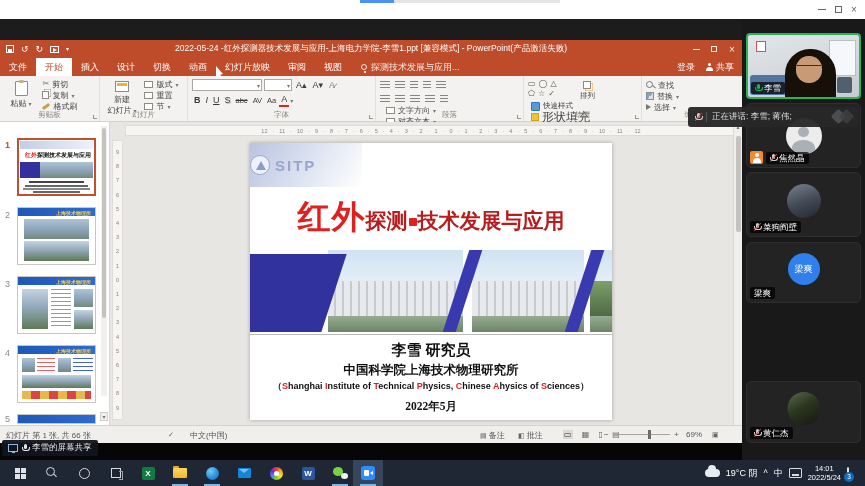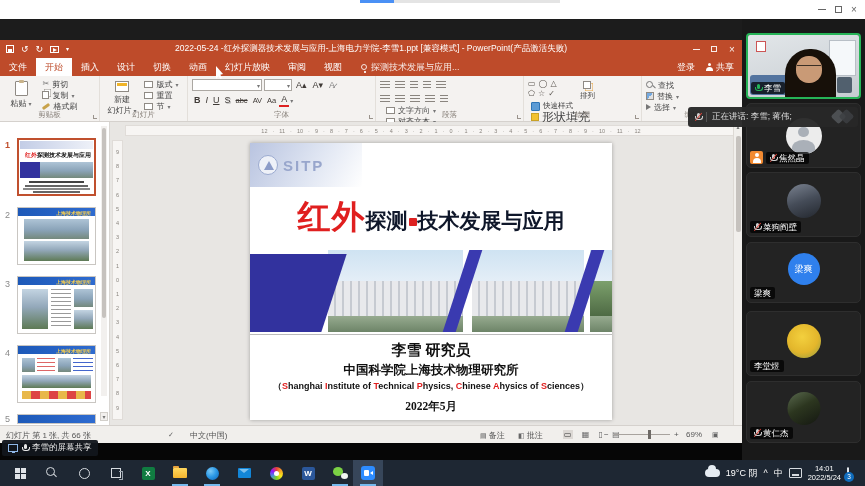--- a/index.html
+++ b/index.html
@@ -91,27 +91,27 @@
   .h-ruler{position:absolute;left:15px;top:3px;width:706px;height:11px;background:#f7f5f3;border:1px solid #e0dcd8}
   .h-ruler-nums{position:absolute;left:115px;width:420px;top:1.5px;text-align:center;font-size:5.5px;color:#8a857f;word-spacing:3.5px;white-space:nowrap}
   .v-ruler{position:absolute;left:2px;top:18px;width:11px;height:280px;background:#f7f5f3;border:1px solid #e0dcd8}
   .v-ruler-nums{position:absolute;left:0;right:0;top:4px;text-align:center;font-size:5.5px;color:#8a857f;line-height:14.2px;white-space:pre-line}
   .v-scroll{position:absolute;right:0;top:0;width:9px;height:100%;background:#f1efec;border-left:1px solid #ddd9d4}
   .v-scroll .arrow{position:absolute;left:0;right:0;top:0;height:10px;font-size:6px;color:#777;text-align:center;line-height:10px}
   .v-scroll .thumbv{position:absolute;left:1.5px;top:14px;width:5px;height:96px;background:#c6c2be;border-radius:2px}
 
   
   .slide{position:absolute;left:140px;top:21px;width:362px;height:277px;background:#fff;box-shadow:0 0 4px rgba(0,0,0,.3)}
-  .logo-block{position:absolute;left:0;top:0;width:112px;height:44px;background:linear-gradient(120deg,#b9c4e0 0%,#dfe5f2 55%,#fff 100%);display:flex;align-items:center;gap:5px;padding-left:8px}
+  .logo-block{position:absolute;left:0;top:0;width:112px;height:44px;background:linear-gradient(120deg,#b9c4e0 0%,#dfe5f2 55%,#fff 100%);display:flex;align-items:center;gap:5px;}
   .logo-mark{width:20px;height:20px;border-radius:50%;background:#eef1f8;border:1px solid #9cabd0;position:relative}
   .logo-mark::after{content:"";position:absolute;left:4.5px;top:5px;border-left:5px solid transparent;border-right:5px solid transparent;border-bottom:9px solid #8c9cc8}
   .logo-text{font-size:15px;font-weight:bold;color:#98a6cc;letter-spacing:2px}
   .slide-title{position:absolute;left:0;top:52px;width:100%;text-align:center;white-space:nowrap}
   .t-red{font-size:33px;font-weight:bold;color:#e01f1f;letter-spacing:1px}
-  .t-black{font-size:21px;font-weight:bold;color:#0f172a}
+  .t-black{font-size:21px;font-weight:bold;color:#b91c1c}
   .t-seal{display:inline-block;width:8px;height:8px;background:#d22;border-radius:1px;margin:0 1px 4px 1px;vertical-align:middle}
   .band{position:absolute;left:0;top:107px;width:100%;height:82px;overflow:hidden}
   .band-left{position:absolute;left:-16px;top:4px;width:100px;height:78px;background:#32329e;transform:skewX(-18deg)}
   .bp{position:absolute;top:0;height:82px}
   .bp .sky{position:absolute;left:0;right:0;top:0;height:38%;background:linear-gradient(#cfe3f2,#e4eef7)}
   .bp .bld{position:absolute;left:0;right:0;top:38%;height:42%;background:repeating-linear-gradient(90deg,#e8e9ec 0 6px,#c6cad1 6px 8px)}
   .bp .gnd{position:absolute;left:0;right:0;bottom:0;height:20%;background:linear-gradient(#97ab90,#6d8468)}
   .bdiv{position:absolute;top:0;width:13px;height:82px;background:#3a3ab0;transform:skewX(-18deg)}
   .band-line{position:absolute;left:0;top:191px;width:100%;height:1px;background:#bbb}
   .s-present{position:absolute;left:0;top:198px;width:100%;text-align:center;font-size:15px;font-weight:bold;color:#111}
@@ -641,26 +641,20 @@
 
     <div class="tile" style="top:223px;height:61px">
       <div class="av-circle av-blue" style="top:10px;width:32px;height:32px">
           <span>梁爽</span>
         </div>
       <div class="name-tag">
         <span>梁爽</span>
       </div>
     </div>
 
-    <div class="tile" style="top:292px;height:65px">
-      <div class="av-circle av-duck" style="top:12px;width:34px;height:34px"></div>
-      <div class="name-tag">
-        <span>李堂煜</span>
-      </div>
-    </div>
 
     <div class="tile" style="top:362px;height:62px">
       <div class="av-circle av-photo2" style="top:10px;width:33px;height:33px"></div>
       <div class="name-tag">
         <span class="mic mic-gray">
             <span class="slash"></span>
           </span>
         <span>黄仁杰</span>
       </div>
     </div>

